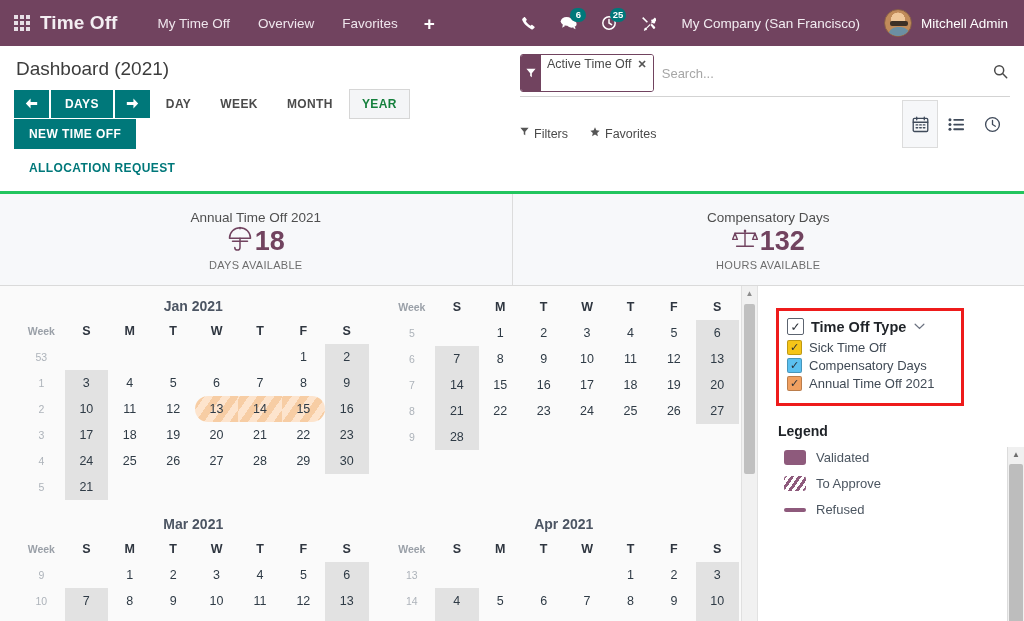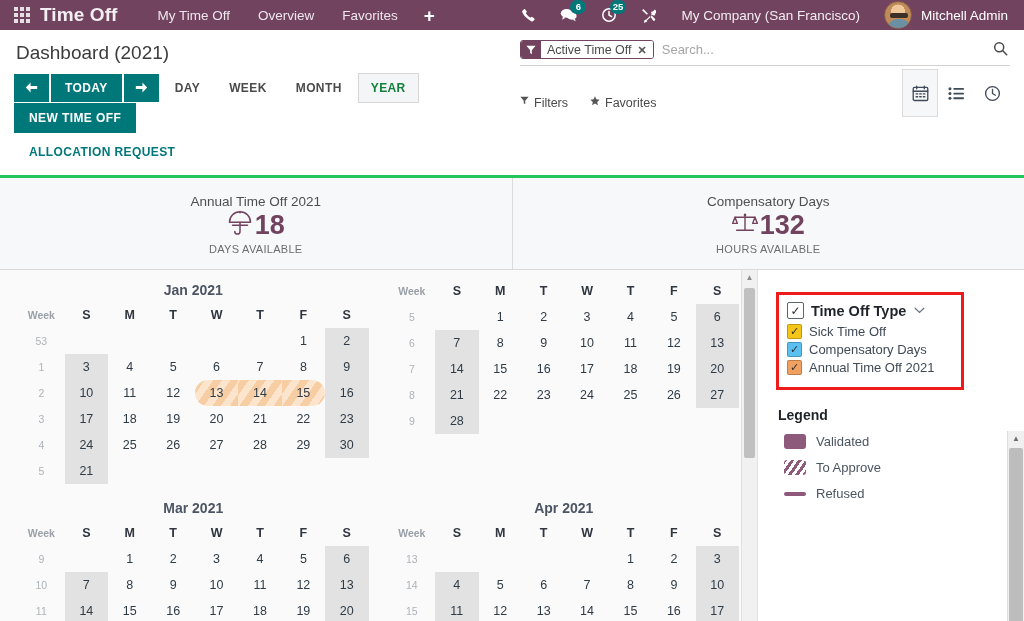--- a/index.html
+++ b/index.html
@@ -7,21 +7,21 @@
   html, body {
     width: 1024px; height: 621px;
     font-family: "Liberation Sans", sans-serif;
     background: #ffffff;
     overflow: hidden;
     color: #374151;
   }
 
   
   .navbar {
-    height: 30px;
+    height: 46px;
     background: #71435f;
     display: flex;
     align-items: center;
     padding: 0 12px 0 8px;
     color: #ffffff;
     position: relative;
   }
   .apps-grid {
     display: grid;
     grid-template-columns: repeat(3, 4px);
@@ -156,21 +156,21 @@
     display: flex; align-items: center;
     border-bottom: 1px solid #d3d3d3;
     padding: 0 0 4px 0;
     min-height: 28px;
   }
   .facet {
     display: flex; align-items: stretch;
     border: 1px solid #71435f;
     border-radius: 3px;
     overflow: hidden;
-    height: 19px;
+    height: 38px;
     margin-right: 4px;
     cursor: pointer;
     flex: none;
   }
   .facet-icon {
     background: #71435f; color: #ffffff;
     display: flex; align-items: center; justify-content: center;
     padding: 0 5px; font-size: 10px;
   }
   .facet-label {
@@ -463,21 +463,21 @@
 
 <div class="control-panel">
   <div class="cp-left">
     <div class="page-title">Dashboard (2021)</div>
     <div class="btn-row">
       <button class="btn-teal btn-arrow">
         <svg width="13" height="11" viewBox="0 0 14 12" fill="#ffffff">
             <path d="M6 0.6 0.8 6 6 11.4V7.6h7.2V4.4H6z"></path>
           </svg>
       </button>
-      <button class="btn-teal btn-today">TODAY</button>
+      <button class="btn-teal btn-today">DAYS</button>
       <button class="btn-teal btn-arrow">
         <svg width="13" height="11" viewBox="0 0 14 12" fill="#ffffff">
             <path d="M8 0.6 13.2 6 8 11.4V7.6H0.8V4.4H8z"></path>
           </svg>
       </button>
       <button class="scale-btn">DAY</button>
       <button class="scale-btn">WEEK</button>
       <button class="scale-btn">MONTH</button>
       <button class="scale-btn active">YEAR</button>
       <button class="btn-teal btn-new">NEW TIME OFF</button>

